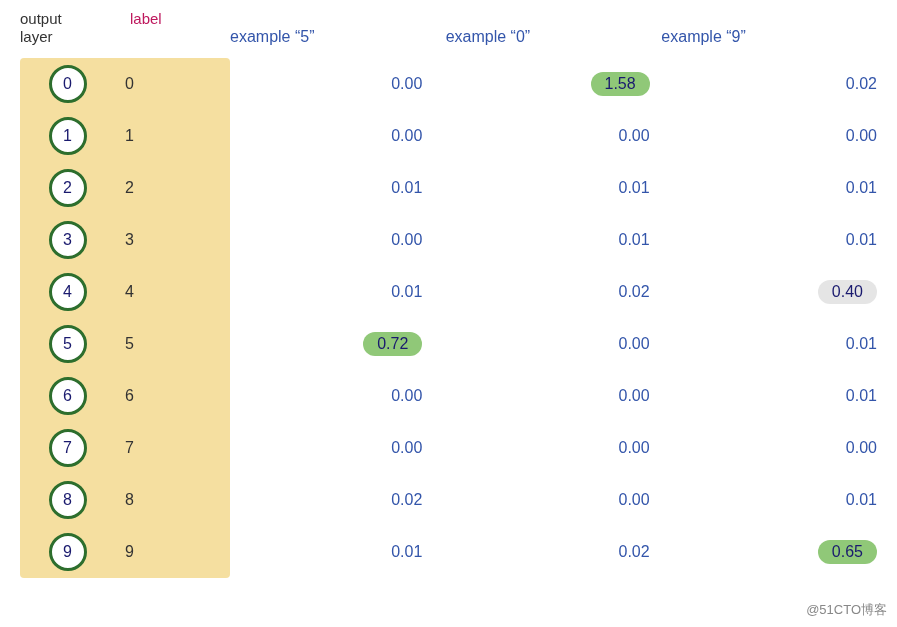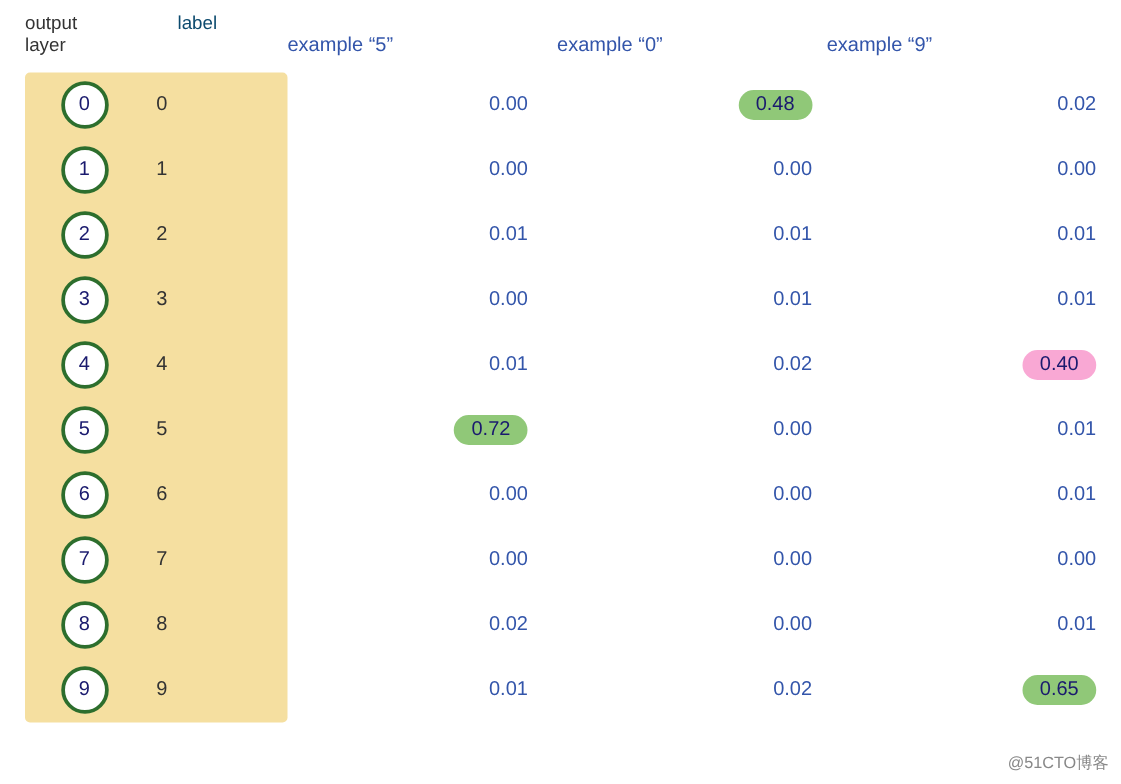--- a/index.html
+++ b/index.html
@@ -28,35 +28,35 @@
     
     .header-row {
       display: flex;
       align-items: flex-end;
       margin-bottom: 8px;
     }
 
     .col-output-label {
       width: 210px;
       display: flex;
-      gap: 12px;
+      gap: 0;
     }
 
     .col-output {
       width: 100px;
       font-size: 15px;
       color: #333;
       line-height: 1.2;
       padding-bottom: 4px;
     }
 
     .col-label-header {
       width: 70px;
       font-size: 15px;
-      color: #0c4a6e;
+      color: #be185d;
       padding-bottom: 4px;
       padding-left: 10px;
     }
 
     .col-example {
       flex: 1;
       text-align: left;
       font-size: 16px;
       color: #3355aa;
       padding-bottom: 4px;
@@ -107,21 +107,21 @@
       display: inline-block;
       background: #90c878;
       border-radius: 12px;
       padding: 3px 14px;
       color: #1a1a6e;
       font-size: 16px;
     }
 
     .value-highlighted-light {
       display: inline-block;
-      background: #f9a8d4;
+      background: #e5e5e5;
       border-radius: 12px;
       padding: 3px 14px;
       color: #1a1a6e;
       font-size: 16px;
     }
 
     
     .watermark {
       position: absolute;
       bottom: 8px;
@@ -172,21 +172,21 @@
 
     <div class="rows-container">
       <div class="left-bg"></div>
       <div class="rows-inner" id="rows-inner">
       <div class="data-row">
             <div class="node-cell">
               <div class="node-circle">0</div>
             </div>
             <div class="label-cell">0</div>
             <div class="value-cell">0.00</div>
-            <div class="value-cell"><span class="value-highlighted-green">0.48</span></div>
+            <div class="value-cell"><span class="value-highlighted-green">1.58</span></div>
             <div class="value-cell">0.02</div>
           </div>
           <div class="data-row">
             <div class="node-cell">
               <div class="node-circle">1</div>
             </div>
             <div class="label-cell">1</div>
             <div class="value-cell">0.00</div>
             <div class="value-cell">0.00</div>
             <div class="value-cell">0.00</div>

